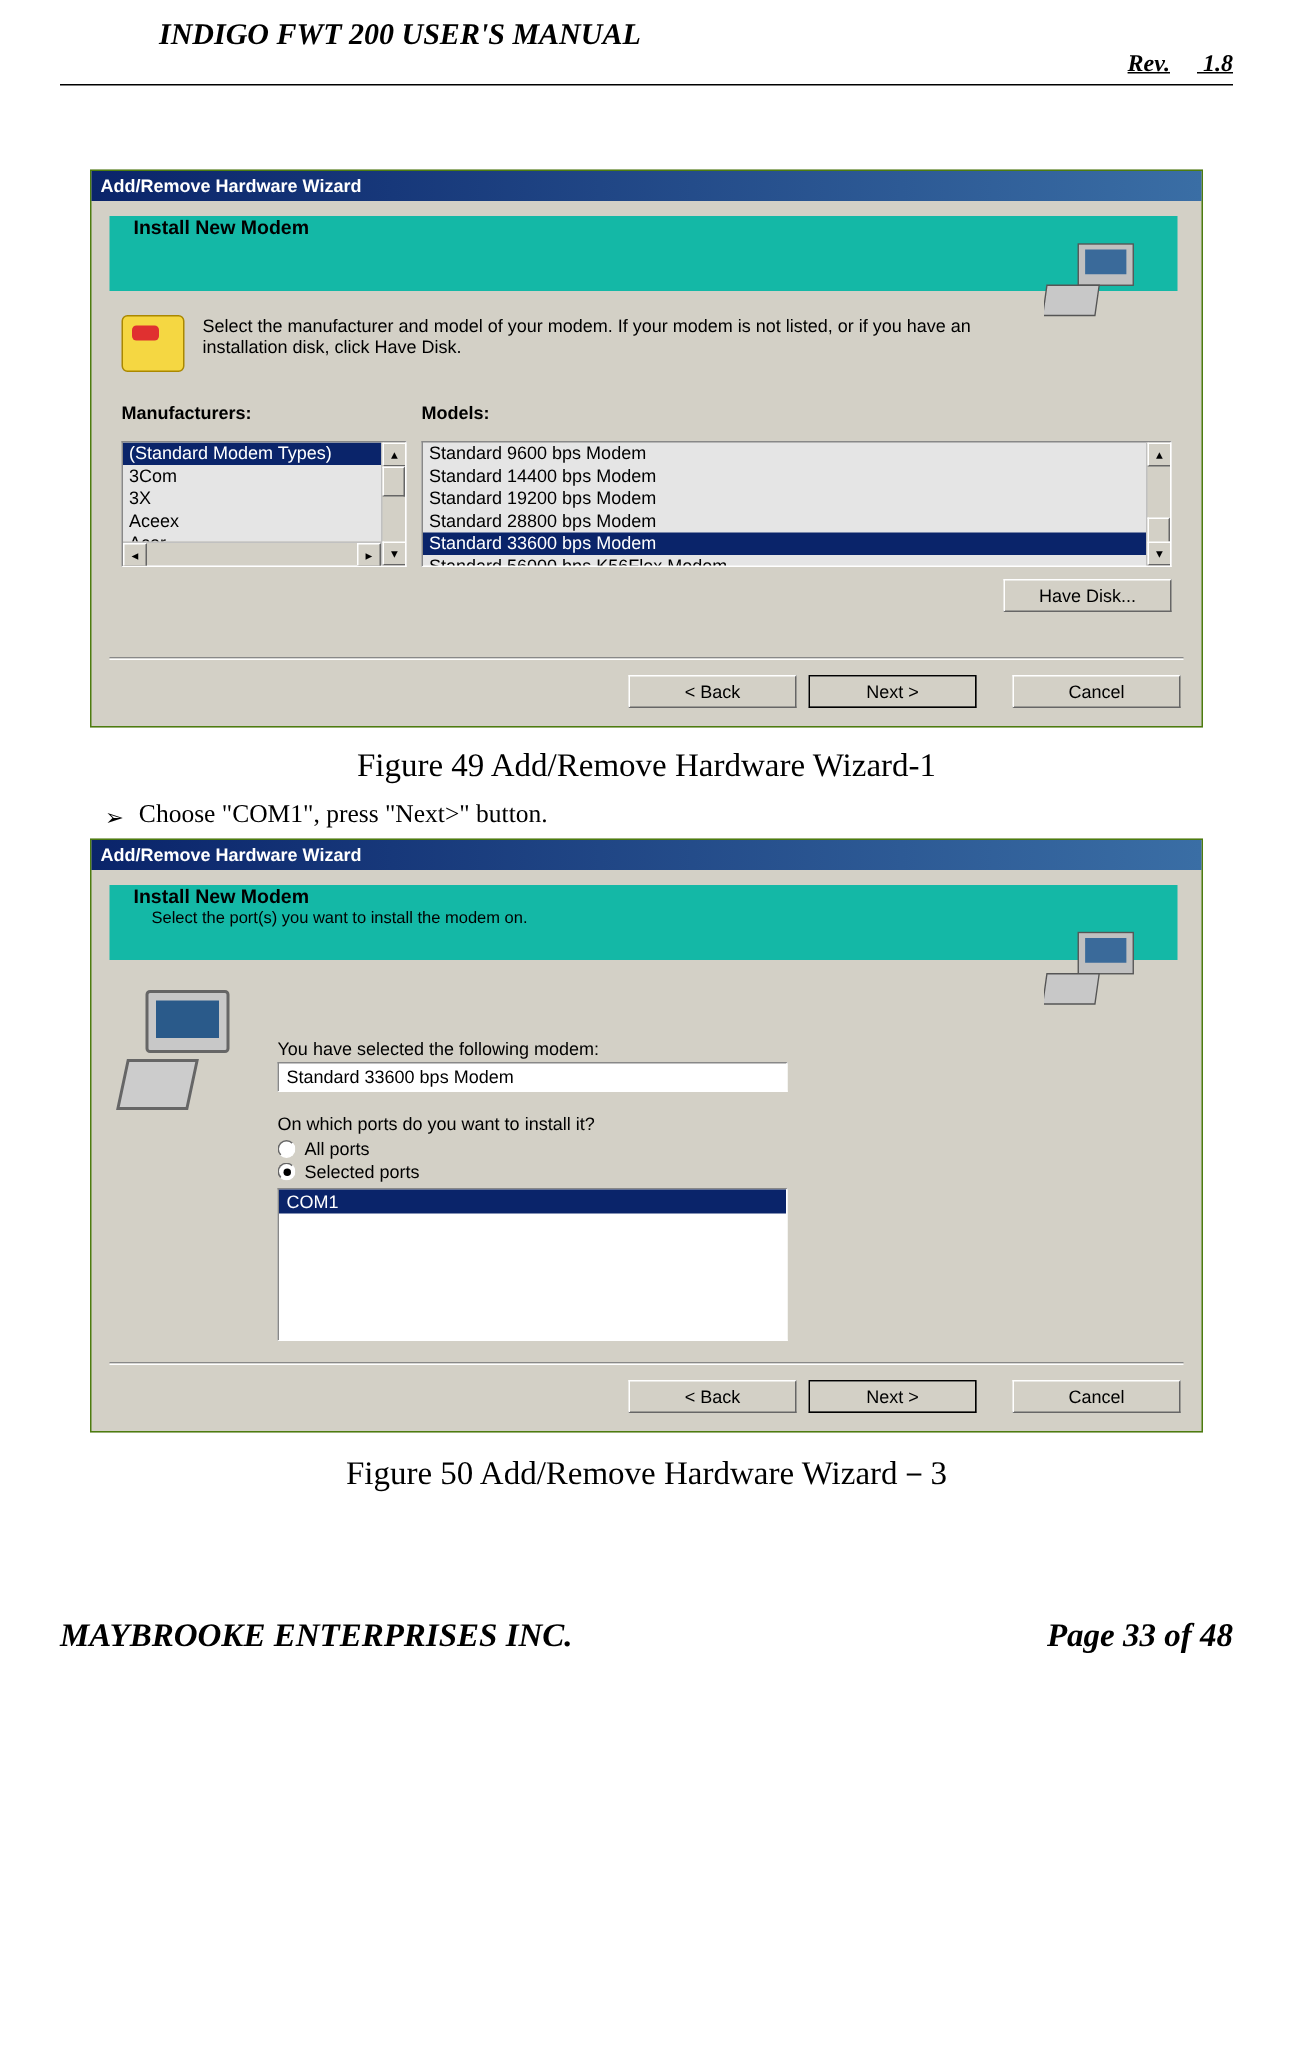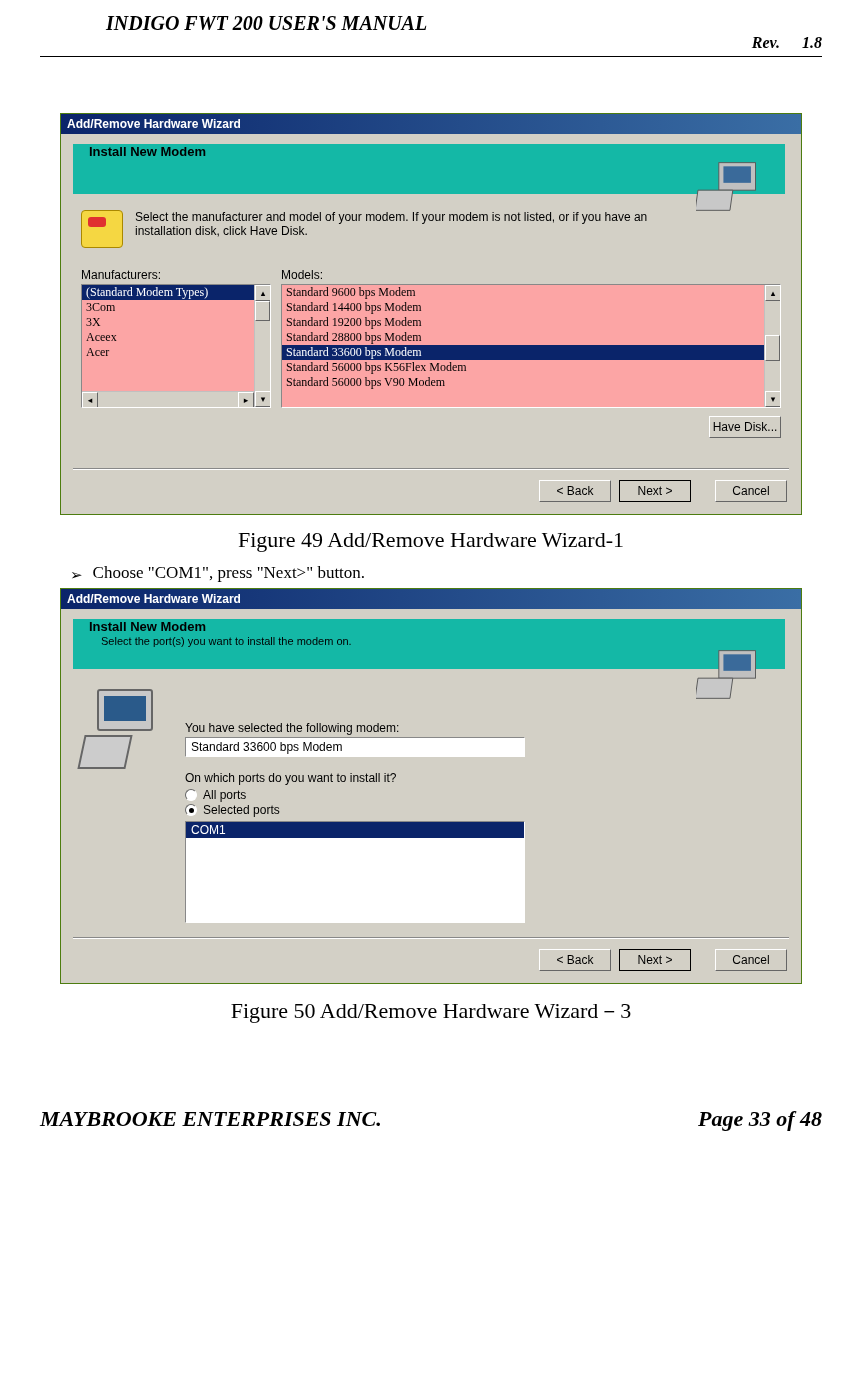--- a/index.html
+++ b/index.html
@@ -24,20 +24,21 @@
     font-size: 20px;
     font-weight: bold;
     font-style: italic;
     margin-left: 66px;
   }
   .rev-block {
     font-size: 16px;
     font-weight: bold;
     font-style: italic;
     margin-top: 22px;
+    text-decoration: underline;
   }
   .rev-label { margin-right: 18px; }
   .header-rule {
     border: none;
     border-top: 1.5px solid #000;
     margin-top: 4px;
   }
   .content { padding-top: 50px; }
   .dialog {
     border: 1px solid #4d7c0f;
@@ -88,34 +89,33 @@
     position: relative;
   }
   .phone-icon::after {
     content: "";
     position: absolute;
     top: 6px; left: 6px;
     width: 18px; height: 10px;
     background: #e03030;
     border-radius: 3px;
   }
-  .label-row { display: flex; gap: 0; margin-bottom: 2px; }
+  .label-row { display: flex; gap: 0; margin-bottom: 12px; font-weight: bold; }
   .label-mfr { width: 200px; }
   .label-mdl { }
   .list-row { display: flex; gap: 10px; }
   .listbox {
-    background: #fca5a5;
+    background: #e5e5e5;
     border-top: 1.5px solid #888;
     border-left: 1.5px solid #888;
     border-right: 1.5px solid #fff;
     border-bottom: 1.5px solid #fff;
-    height: 124px;
+    height: 84px;
     overflow: hidden;
     position: relative;
-    font-family: Liberation Serif, serif;
   }
   .listbox.mfr { width: 190px; }
   .listbox.mdl { flex: 1; }
   .list-inner { overflow: hidden; }
   .list-item { padding: 0 4px; white-space: nowrap; font-size: 12px; line-height: 15px; }
   .list-item.selected { background: #0a246a; color: #fff; }
   .scroll-v {
     position: absolute; right: 0; top: 0; bottom: 0; width: 16px;
     background: #d3d0c6;
     border-left: 1px solid #c0c0c0;
@@ -140,21 +140,21 @@
     background: #d3d0c6;
     border-top: 1px solid #fff; border-left: 1px solid #fff;
     border-right: 1px solid #666; border-bottom: 1px solid #666;
   }
   .have-disk-row { text-align: right; margin-top: 8px; }
   .win-btn {
     background: #d3d0c6;
     border-top: 1.5px solid #fff; border-left: 1.5px solid #fff;
     border-right: 1.5px solid #666; border-bottom: 1.5px solid #666;
     padding: 3px 0;
-    width: 72px;
+    width: 112px;
     font-family: Tahoma, sans-serif;
     font-size: 12px;
     text-align: center;
     cursor: pointer;
   }
   .win-btn.default {
     outline: 1px solid #000;
     outline-offset: -1px;
   }
   .dlg-sep {

